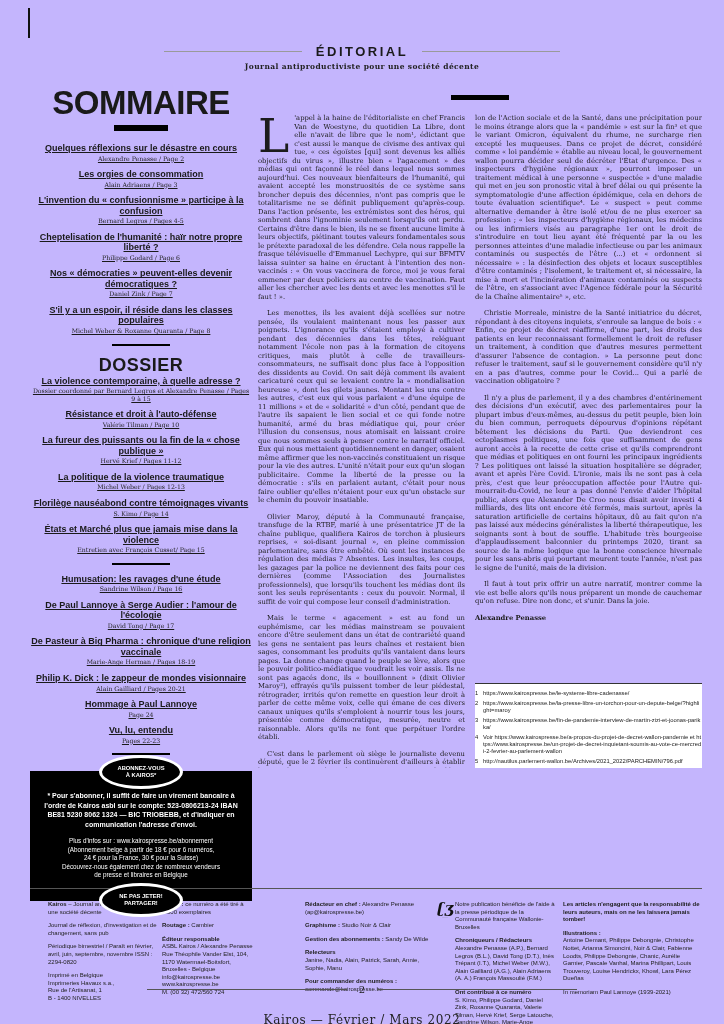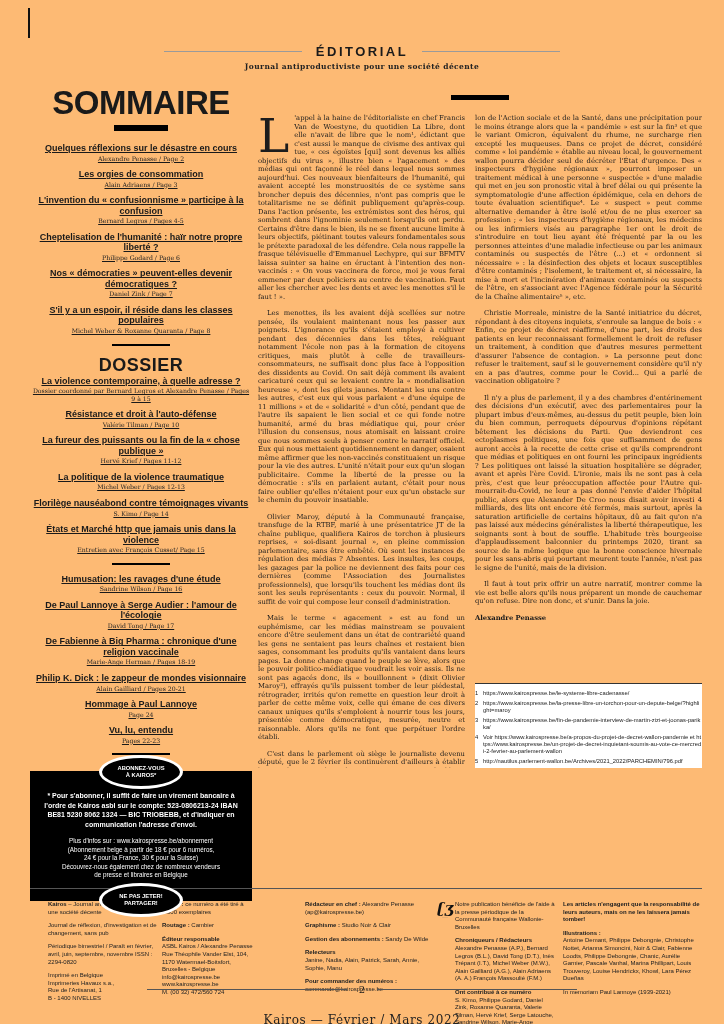--- a/index.html
+++ b/index.html
@@ -1,17 +1,17 @@
 <!DOCTYPE html>
 <html><head>
 <meta charset="utf-8">
 <style>
   html,body{margin:0;padding:0;}
   body{background:#e8e8e8;}
-  .page{position:relative;width:724px;height:1024px;background:#fdba74;margin:0 auto;
+  .page{position:relative;width:724px;height:1024px;background:#c4b5fd;margin:0 auto;
         font-family:"DejaVu Serif",serif;color:#1a1a1a;overflow:hidden;}
   .cropmark{position:absolute;left:28px;top:8px;width:2px;height:30px;background:#111;}
 
   
   .hdr{position:absolute;left:0;top:44px;width:100%;text-align:center;}
   .kicker-row{display:flex;align-items:center;justify-content:center;gap:14px;}
   .kicker-row .rule{width:138px;height:1px;background:#9a9a9a;}
   .kicker{font-family:"Liberation Sans",sans-serif;font-weight:bold;font-size:13px;
           letter-spacing:2.5px;margin:0;display:inline-block;}
   .tagline{font-family:"DejaVu Serif",serif;font-weight:bold;font-size:7.5px;
@@ -154,36 +154,36 @@
     </div>
     <div class="toc-item">
       <div class="t">La politique de la violence traumatique</div>
       <div class="by">Michel Weber / Pages 12-13</div>
     </div>
     <div class="toc-item">
       <div class="t">Florilège nauséabond contre témoignages vivants</div>
       <div class="by">S. Kimo / Page 14</div>
     </div>
     <div class="toc-item">
-      <div class="t">États et Marché http que jamais unis dans la violence</div>
+      <div class="t">États et Marché plus que jamais mise dans la violence</div>
       <div class="by">Entretien avec François Cusset/ Page 15</div>
     </div>
 
     <hr class="toc-div">
 
     <div class="toc-item">
       <div class="t">Humusation: les ravages d'une étude</div>
       <div class="by">Sandrine Wilson / Page 16</div>
     </div>
     <div class="toc-item">
       <div class="t">De Paul Lannoye à Serge Audier : l'amour de l'écologie</div>
       <div class="by">David Tong / Page 17</div>
     </div>
     <div class="toc-item">
-      <div class="t">De Fabienne à Big Pharma : chronique d'une religion vaccinale</div>
+      <div class="t">De Pasteur à Big Pharma : chronique d'une religion vaccinale</div>
       <div class="by">Marie-Ange Herman / Pages 18-19</div>
     </div>
     <div class="toc-item">
       <div class="t">Philip K. Dick : le zappeur de mondes visionnaire</div>
       <div class="by">Alain Gailliard / Pages 20-21</div>
     </div>
     <div class="toc-item">
       <div class="t">Hommage à Paul Lannoye</div>
       <div class="by">Page 24</div>
     </div>

